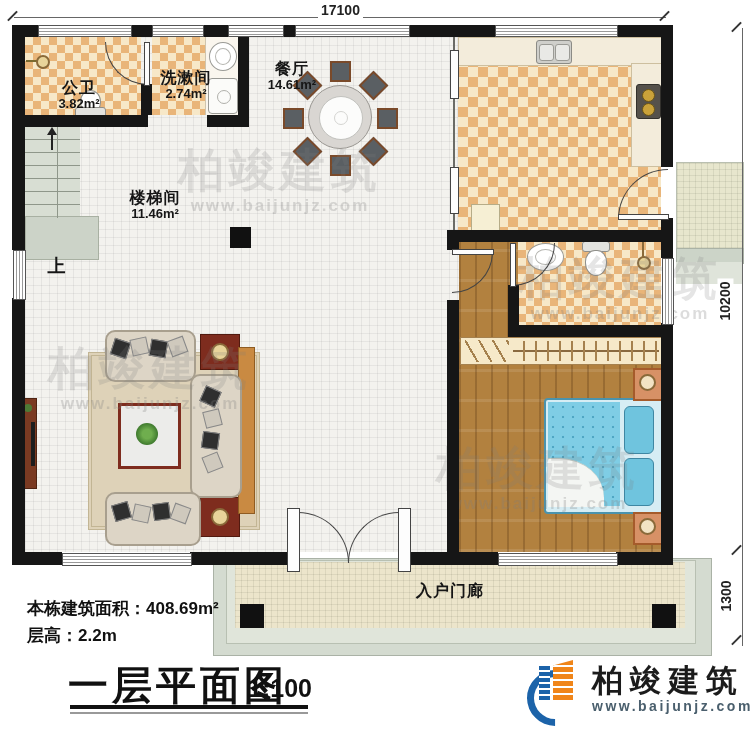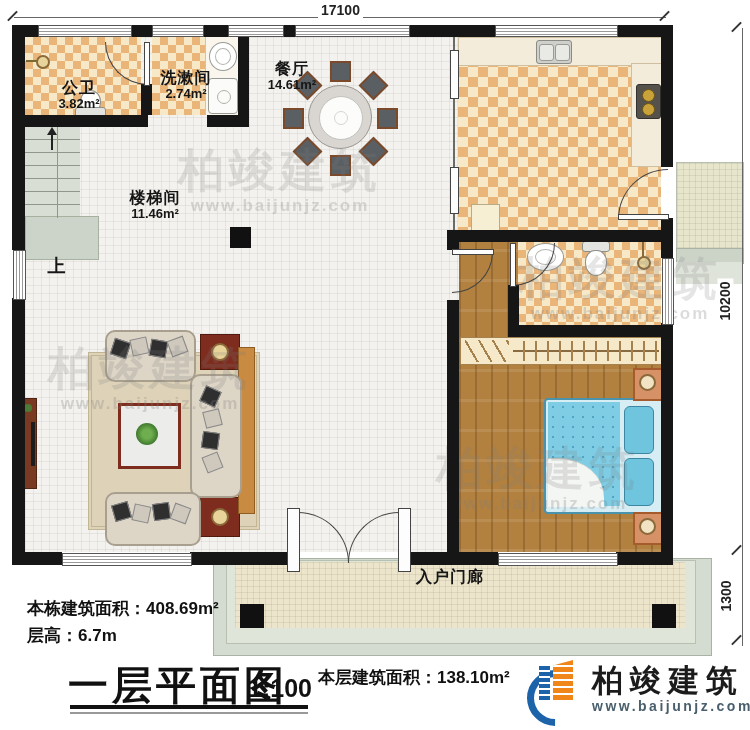--- a/index.html
+++ b/index.html
@@ -275,42 +275,39 @@
     <div class="ar">2.74m²</div>
   </div>
   <div class="room-label" style="left:252px;top:60px;width:80px;">
     <div class="nm">餐厅</div>
     <div class="ar">14.61m²</div>
   </div>
   <div class="room-label" style="left:110px;top:189px;width:90px;">
     <div class="nm">楼梯间</div>
     <div class="ar">11.46m²</div>
   </div>
-  <div class="room-label" style="left:370px;top:568px;width:160px;z-index:50;">
+  <div class="room-label" style="left:370px;top:582px;width:160px;z-index:50;">
     <div class="nm">入户门廊</div>
   </div>
   <div class="room-label" style="left:42px;top:256px;width:30px;">
     <div class="nm" style="font-size:18px;">上</div>
   </div>
 
   <div class="note" style="left:27px;top:597px;">
     <span>本栋建筑面积：</span><span>408.69m²</span>
   </div>
   <div class="note" style="left:27px;top:624px;">
-    <span>层高：</span><span>6.7m</span>
+    <span>层高：</span><span>2.2m</span>
   </div>
 
   <div class="ttl" style="left:68px;top:658px;">一层平面图</div>
   <div class="scale" style="left:248px;top:674px;">1:100</div>
   <div class="abs" style="left:70px;top:705px;width:238px;height:4px;background:#111;z-index:50;"></div>
   <div class="abs" style="left:70px;top:712px;width:238px;height:2px;background:#999;z-index:50;"></div>
 
-  <div class="note" style="left:318px;top:666px;">
-    <span>本层建筑面积：</span><span>138.10m²</span>
-  </div>
 
   <div class="abs" style="left:527px;top:658px;width:58px;height:64px;z-index:50;">
     <div class="abs" style="left:0px;top:12px;width:42px;height:42px;border:7px solid #1c63a9;border-top-color:transparent;border-right-color:transparent;border-radius:50%;transform:rotate(45deg);"></div>
     <div class="abs" style="left:12px;top:8px;width:11px;height:34px;background:#1c63a9;background-image:repeating-linear-gradient(0deg,transparent 0 4px,#fff 4px 6px);"></div>
     <div class="abs" style="left:26px;top:2px;width:20px;height:40px;background:#f08519;clip-path:polygon(0 14%,100% 0,100% 100%,0 100%);background-image:repeating-linear-gradient(0deg,transparent 0 5px,#fff 5px 7px);"></div>
   </div>
   <div class="brand-name" style="left:592px;top:660px;">柏竣建筑</div>
   <div class="brand-site" style="left:592px;top:698px;">www.baijunjz.com</div>
 
 </div>

